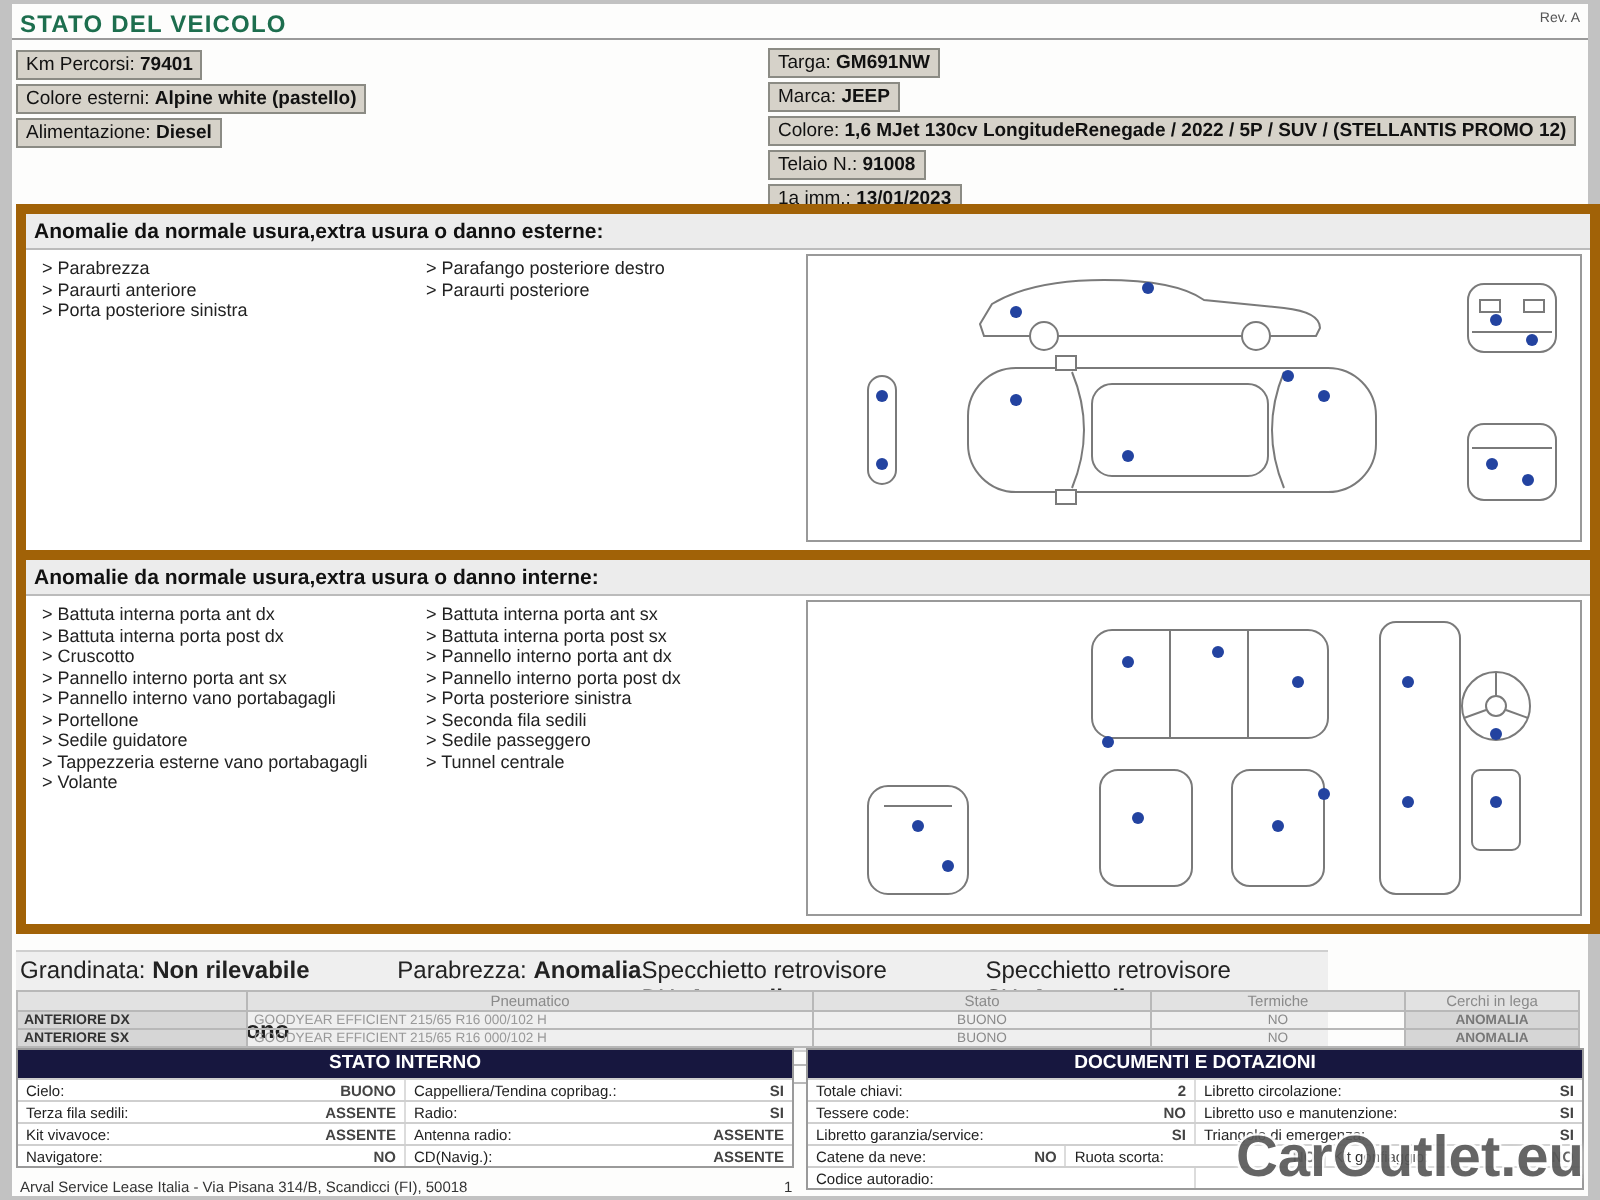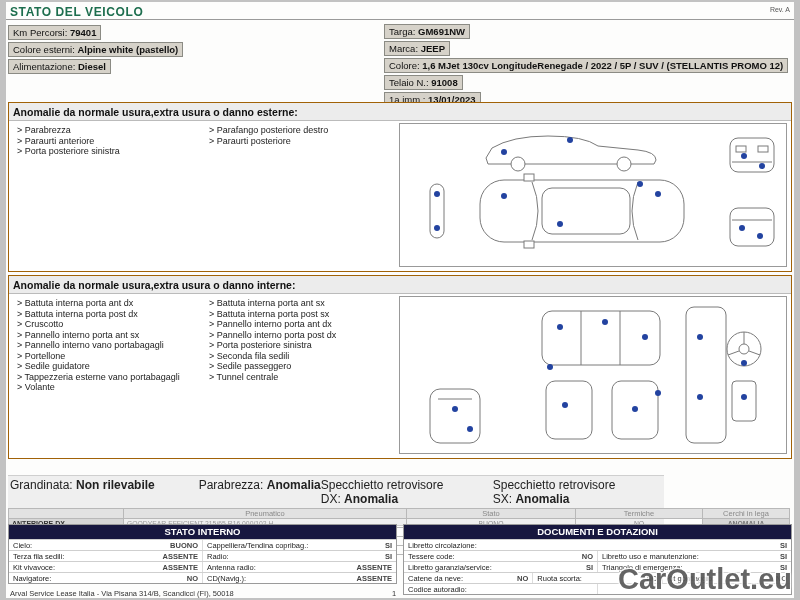--- a/index.html
+++ b/index.html
@@ -16,31 +16,31 @@
   .doc-title { position:absolute; left:4px; top:3px; color:#1d6e4e; font-weight:bold; font-size:12px; letter-spacing:.6px; }
   .rev { position:absolute; right:4px; top:4px; font-size:7px; color:#555; }
   .hline { position:absolute; left:0; top:17px; width:100%; border-top:1px solid #9a9a9a; }
 
   .info-left  { position:absolute; left:2px;  top:8px;margin-top:15px; }
   .info-right { position:absolute; left:378px; top:22px; width:406px; }
   .kv { display:table; border:1px solid #8b8b84; background:#d6d2c9; padding:1px 4px; font-size:9.5px; margin-bottom:2px; color:#111; line-height:11px; }
   .kv b { font-weight:bold; }
   .kv.wide { max-width:396px; }
 
-  .section { position:absolute; left:2px; width:782px; border:1px solid #a16207; background:#fff; }
+  .section { position:absolute; left:2px; width:782px; border:5px solid #a16207; background:#fff; }
   .sec-title { font-weight:bold; font-size:10.5px; padding:3px 4px 2px; background:#ececec; color:#111; border-bottom:1px solid #bbb; }
   ul.dmg { position:absolute; margin:0; padding:0; list-style:none; font-size:9px; line-height:10.5px; color:#222; }
   ul.dmg li::before { content:"> "; color:#222; }
   .diagram { position:absolute; right:4px; border:1px solid #999; background:#fff; }
 
   .summary { position:absolute; left:2px; top:458px; width:656px; font-size:12px; color:#222; background:#efefef; border-top:1px solid #cfcfcf; border-bottom:1px solid #cfcfcf; padding:2px 2px 1px 2px; box-sizing:border-box;margin-top:15px; }
   .sline { display:flex; margin-bottom:2px; }
   .spair b { font-weight:bold; }
 
-  table.tyres { position:absolute; left:2px; top:506px; width:782px; border-collapse:collapse; table-layout:fixed; }
+  table.tyres { position:absolute; left:2px; top:493px; width:782px; border-collapse:collapse; table-layout:fixed; }
   table.tyres th, table.tyres td { border:1px solid #b8b8b8; padding:0 3px; height:8px; overflow:hidden; white-space:nowrap; }
   table.tyres th { font-size:7.5px; color:#8a8a8a; background:#e2e2e2; font-weight:normal; text-align:center; }
   td.pos  { background:#d6d6d6; font-size:7px; font-weight:bold; color:#333; }
   td.spec { font-size:6.8px; color:#999; }
   td.c    { font-size:6.8px; color:#8a8a8a; text-align:center; }
   td.an   { font-size:6.8px; color:#777; text-align:center; background:#d6d6d6; font-weight:bold; }
 
   .btable { position:absolute; top:522px; border:1px solid #9a9a9a; background:#fff; }
   .bhead  { background:#17173f; color:#fff; font-weight:bold; text-align:center; font-size:9.5px; padding:1px 0 2px; }
   .brow   { display:flex; border-top:1px solid #cfcfcf; }
@@ -297,20 +297,24 @@
           <span class="pl">CD(Navig.):</span>
           <span class="pv">ASSENTE</span>
         </div>
     </div>
   </div>
 
   <div class="btable" style="left:397px; width:387px;">
     <div class="bhead">DOCUMENTI E DOTAZIONI</div>
     <div class="brow">
       <div class="pair">
+          <span class="pl">Totale chiavi:</span>
+          <span class="pv">2</span>
+        </div>
+      <div class="pair">
           <span class="pl">Libretto circolazione:</span>
           <span class="pv">SI</span>
         </div>
     </div>
     <div class="brow">
       <div class="pair">
           <span class="pl">Tessere code:</span>
           <span class="pv">NO</span>
         </div>
       <div class="pair">

